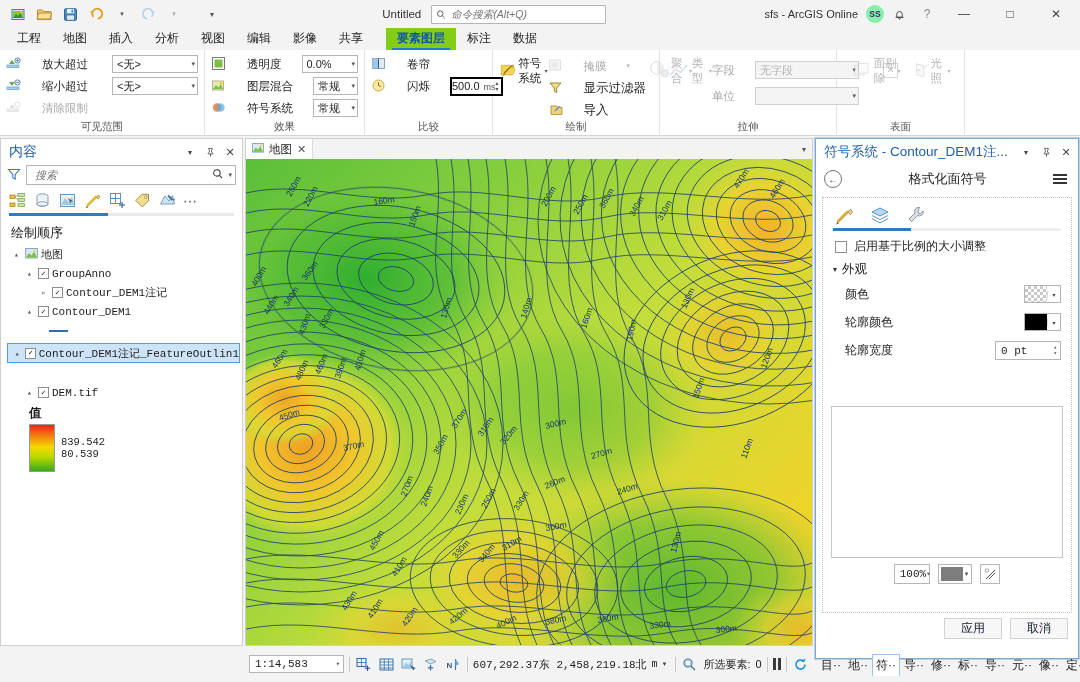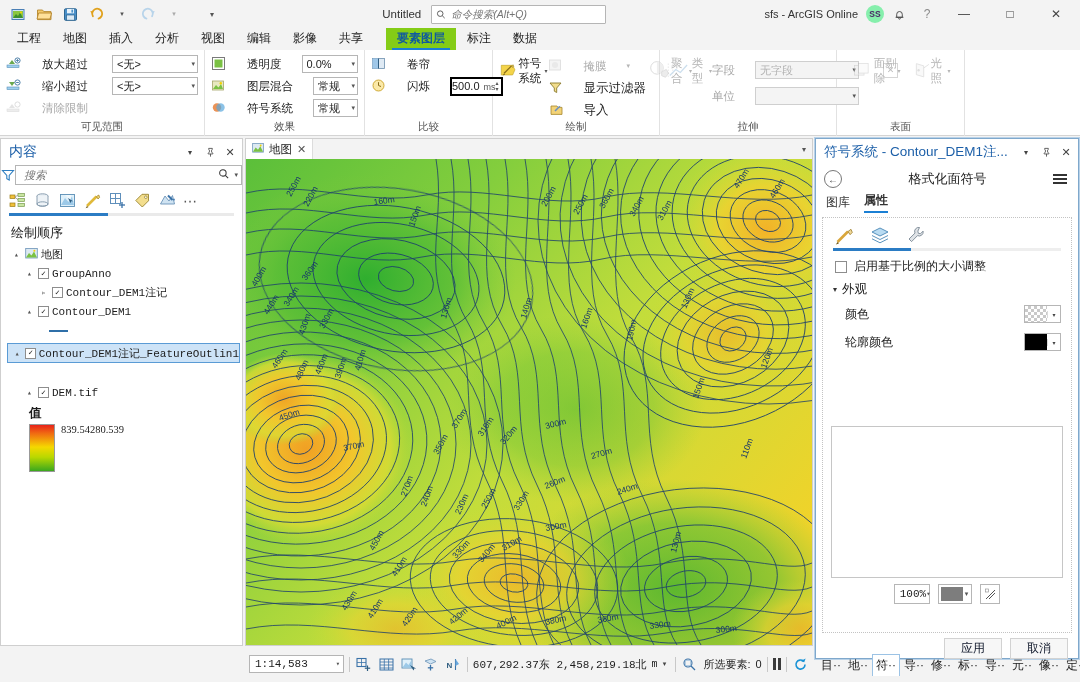--- a/index.html
+++ b/index.html
@@ -55,41 +55,41 @@
   .bigbtn .bcar { font-size:6px; color:#555; line-height:6px; }
   .bigbtn.dim .blab, .bigbtn.dim .bcar { color:#b5b5b5; }
   .smlicon { width:16px; height:16px; display:inline-block; flex:0 0 16px; }
 
   
   .toc { position:absolute; left:0; top:138px; width:243px; height:508px; background:#fff; border:1px solid #cfcfcf; }
   .pane-head { height:26px; display:flex; align-items:center; justify-content:space-between; padding:0 4px 0 8px; }
   .pane-title { font-size:14px; color:#1c5fa8; }
   .pane-head-btns { display:flex; align-items:center; gap:4px; color:#444; }
   .pane-head-btns span { width:16px; height:16px; display:flex; align-items:center; justify-content:center; font-size:11px; }
-  .toc-search { display:flex; align-items:flex-end; padding:0 0 4px; }
+  .toc-search { display:flex; align-items:center; gap:5px; padding:0 6px 4px; }
   .toc-search .filt { color:#3b78b5; }
   .tsbox { flex:1; height:20px; border:1px solid #b5b5b5; background:#fff; display:flex; align-items:center; padding:0 3px 0 6px; }
   .tsbox input { border:0; outline:0; flex:1; font-size:11px; font-style:italic; color:#9a9a9a; font-family:inherit; background:transparent; }
   .toolrow { display:flex; align-items:center; gap:6px; padding:2px 7px 3px; }
   .toolrow .ti { width:19px; height:19px; display:flex; align-items:center; justify-content:center; }
   .toolrow .dots { font-size:14px; color:#555; letter-spacing:1px; }
   .toolscroll { margin:0 8px 6px; height:3px; background:#eaeaea; position:relative; }
   .toolscroll i { position:absolute; left:0; top:0; width:44%; height:3px; background:#2b7cc4; }
   .drawhdr { font-size:13px; padding:2px 0 3px 10px; color:#1c1c1c; }
   .tree { padding:0 0 0 6px; font-size:11.5px; font-family:"Liberation Mono", monospace; }
   .tnode { display:flex; align-items:center; height:19px; gap:3px; white-space:nowrap; }
   .tnode.sel { background:#cde3f7; border:1px solid #5a9bd5; height:20px; margin-right:2px; }
   .tw { width:11px; display:flex; align-items:center; justify-content:center; color:#555; font-size:8px; }
   .cbx { width:11px; height:11px; border:1px solid #8d8d8d; background:#fff; display:flex; align-items:center; justify-content:center; font-size:8px; color:#1c1c1c; line-height:1; }
   .tlbl { font-size:11px; }
   .legend { padding:3px 0 0 22px; }
   .legend .vlab { font-size:12.5px; font-family:"Liberation Sans",sans-serif; font-weight:bold; padding-bottom:2px; }
   .ramprow { display:flex; align-items:stretch; gap:6px; }
   .ramp { width:26px; height:48px; border:1px solid #999; background:linear-gradient(to bottom,#e8231a 0%, #f06a12 18%, #f5d800 48%, #b9d800 70%, #3aa81e 100%); }
-  .rampvals { display:flex; flex-direction:row; justify-content:center; font-size:10.5px; font-family:Liberation Serif, serif; }
+  .rampvals { display:flex; flex-direction:column; justify-content:center; font-size:10.5px; font-family:Liberation Mono, monospace; }
 
   
   .mapwrap { position:absolute; left:245px; top:138px; width:568px; height:508px; background:#fff; border:1px solid #cfcfcf; }
   .maptabbar { height:20px; display:flex; align-items:stretch; background:#f3f3f3; }
   .maptab { display:flex; align-items:center; gap:5px; background:#fff; padding:0 6px 0 6px; font-size:11.5px; border-right:1px solid #dcdcdc; }
   .maptab .x { color:#555; font-size:11px; }
   .maptab-fill { flex:1; display:flex; align-items:center; justify-content:flex-end; padding-right:6px; color:#555; font-size:8px; }
   .mapcanvas { position:relative; width:566px; height:486px; overflow:hidden; background:#8ed34a; }
   .mapsvg { position:absolute; left:0; top:0; }
 
@@ -876,24 +876,20 @@
     <div class="sym-sub">
       <span class="backbtn">←</span>
       <span class="txt">格式化面符号</span>
       <span class="burger">
           <i></i>
           <i></i>
           <i></i>
         </span>
     </div>
 
-    <div class="sym-tabs">
-      <span class="sym-tab">图库</span>
-      <span class="sym-tab active">属性</span>
-    </div>
 
     <div class="sym-body">
       <div class="sub-tabs">
         <span class="sti">
           <svg width="20" height="20" viewBox="0 0 20 20">
               <path d="M3.5 17 L14 6.5" stroke="#d9a63b" stroke-width="2.6"></path>
               <path d="M14 6.5 l3-2.2 1.3 3.1 -2.2 2.3z" fill="#f0d99a" stroke="#9a7b2a" stroke-width=".8"></path>
               <path d="M3.5 17 l-1.6 2.5 3-1.1z" fill="#6a5412"></path>
             </svg>
         </span>
@@ -933,20 +929,30 @@
       </div>
 
       <div class="prow">
         <span>轮廓颜色</span>
         <span class="colorpick">
           <span class="sw black"></span>
           <span class="ca">▾</span>
         </span>
       </div>
 
+      <div class="prow">
+        <span>轮廓宽度</span>
+        <span class="numbox">
+          <span>0 pt</span>
+          <span class="arrows">
+              <span>▴</span>
+              <span>▾</span>
+            </span>
+        </span>
+      </div>
 
       <div style="position:absolute;left:0;right:0;bottom:190px">
         <div class="grip">
             <i></i>
             <i></i>
             <i></i>
             <i></i>
             <i></i>
             <i></i>
           </div>

